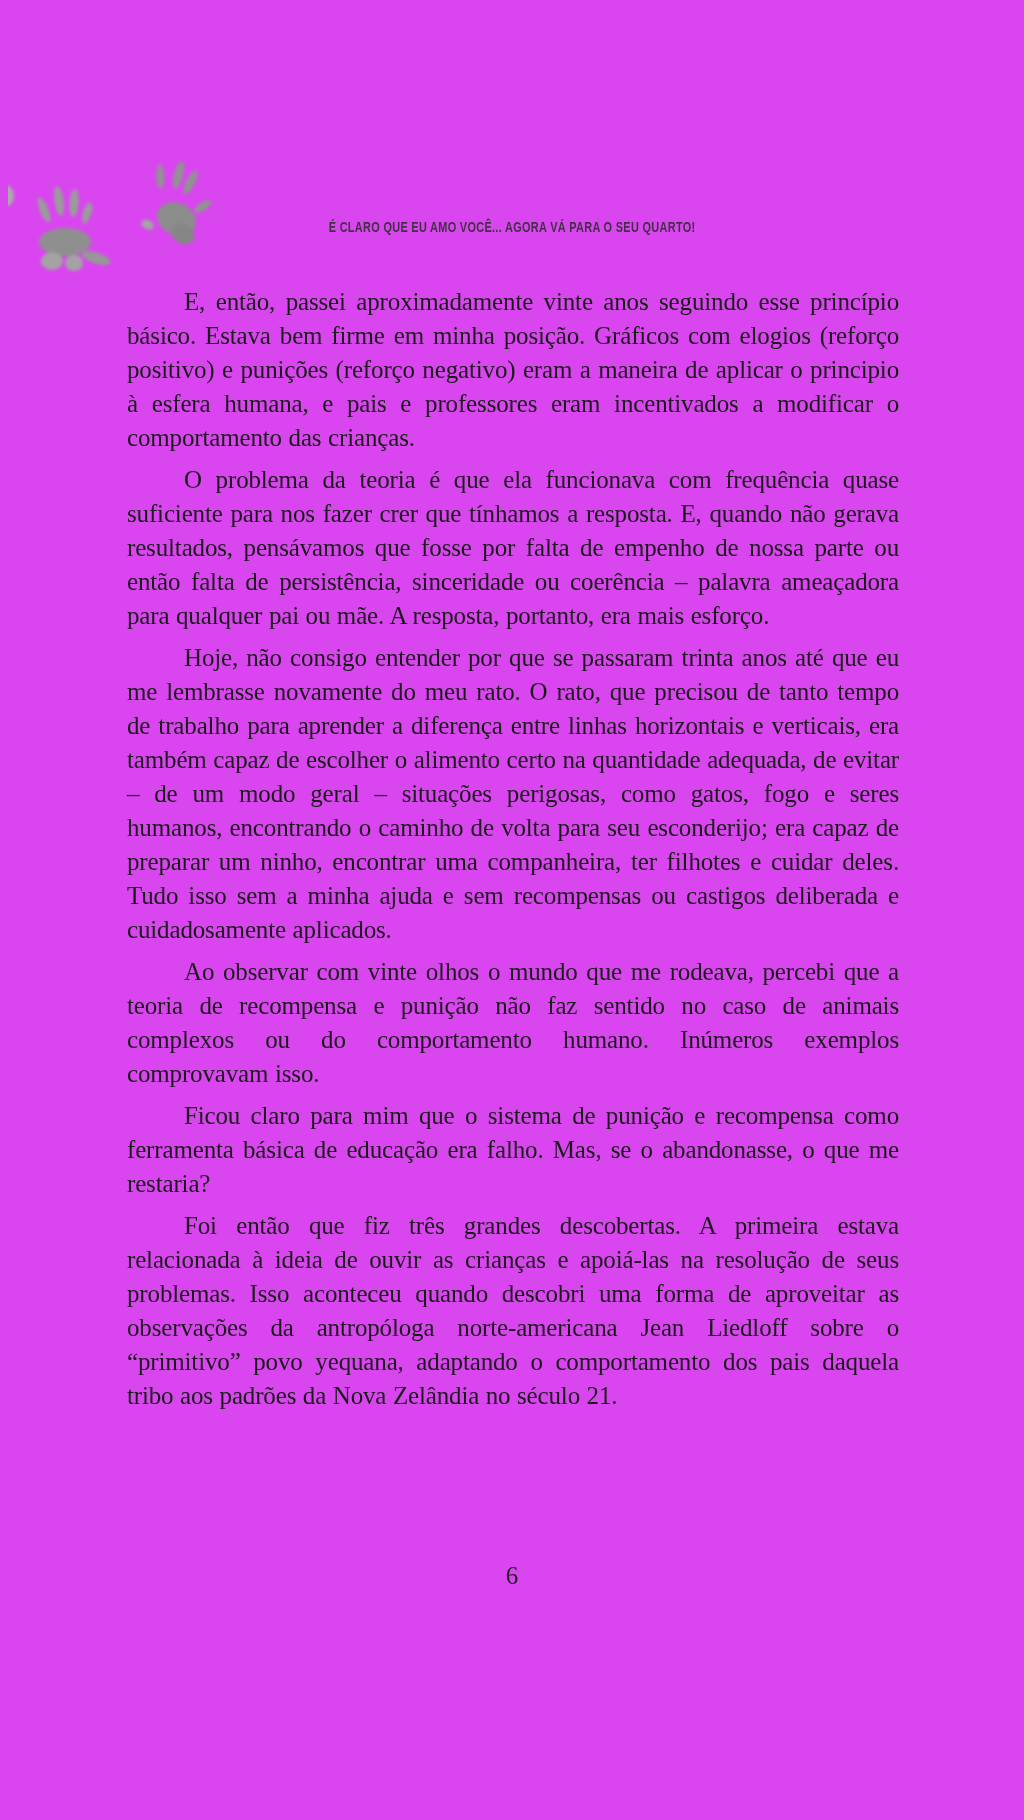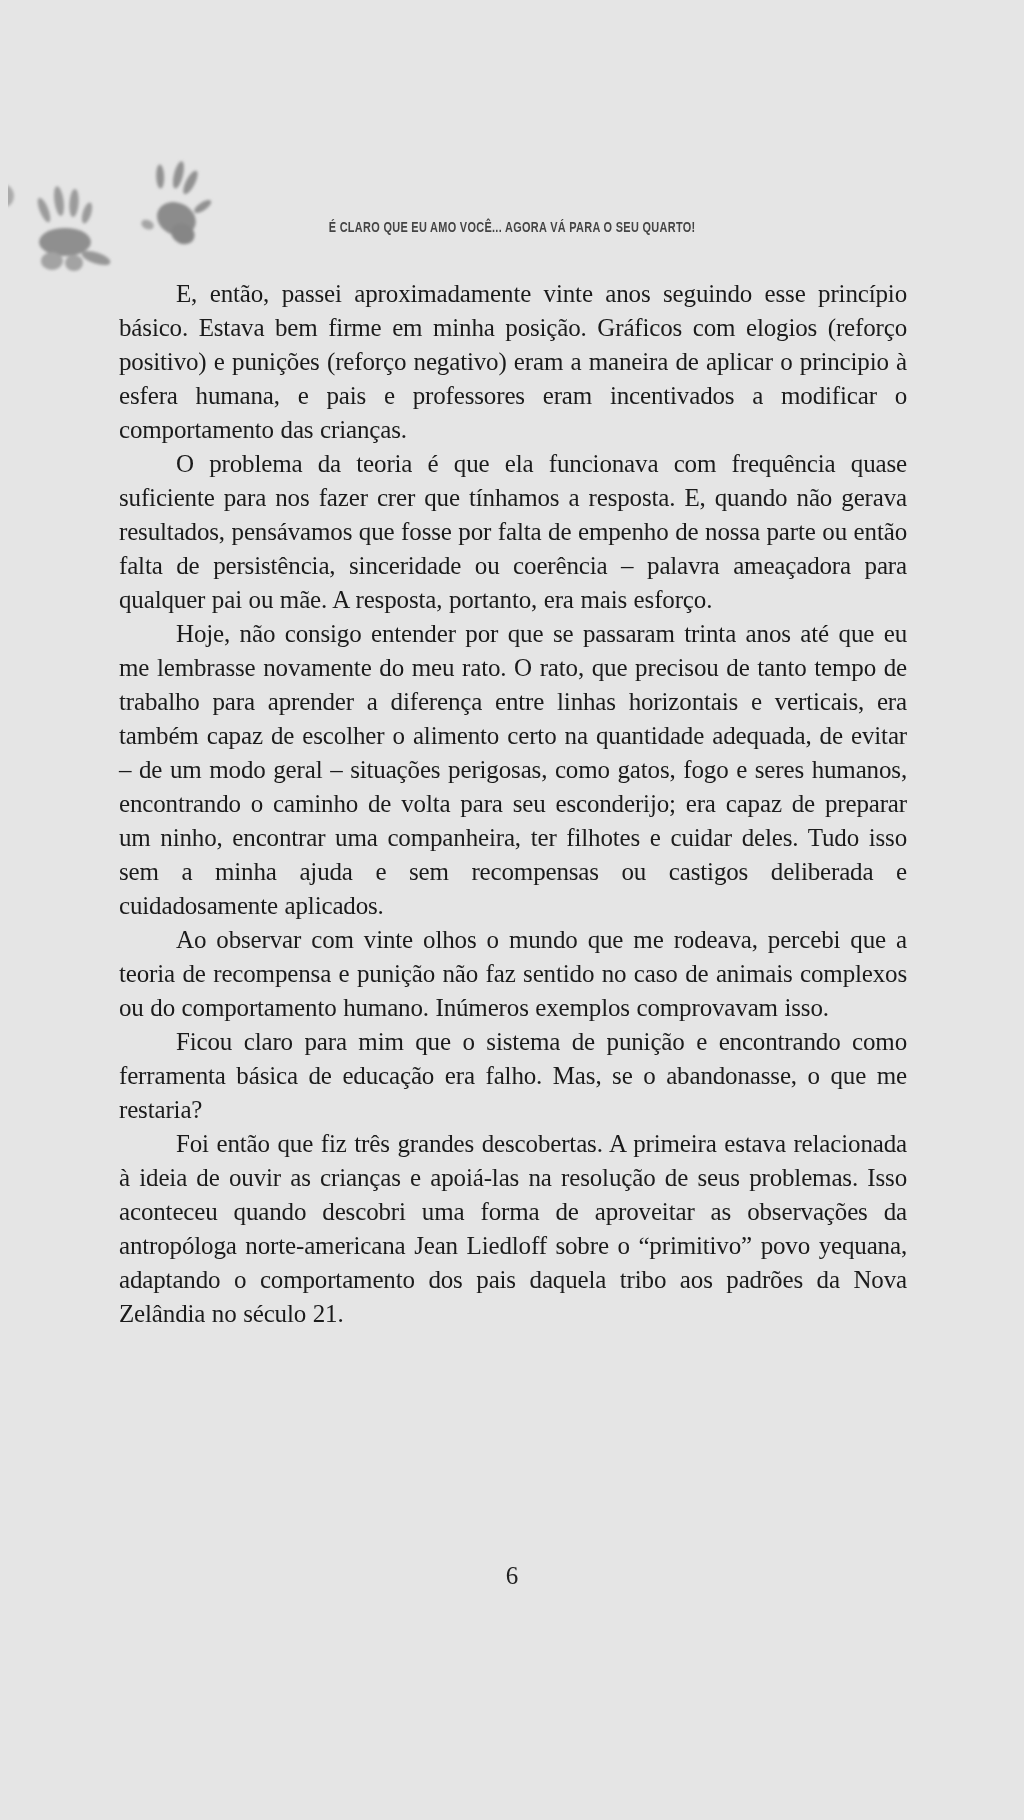--- a/index.html
+++ b/index.html
@@ -4,21 +4,21 @@
 <style>
   html, body {
     margin: 0;
     padding: 0;
     background: #ffffff;
   }
   .page {
     position: relative;
     width: 1024px;
     height: 1820px;
-    background: #e5e5e5;
+    background: #d946ef;
     font-family: "Liberation Serif", serif;
     color: #1b1b1b;
     overflow: hidden;
   }
   .handprints {
     position: absolute;
     left: 8px;
     top: 146px;
     width: 234px;
     height: 144px;
@@ -42,21 +42,21 @@
     transform: scaleX(0.78) scaleY(1.06);
     transform-origin: center;
   }
   .page-body {
     position: absolute;
     top: 277px;
     left: 119px;
     width: 788px;
   }
   .page-body p {
-    margin: 0;
+    margin: 8px;
     text-align: justify;
     text-indent: 57px;
     font-size: 25px;
     line-height: 34px;
     letter-spacing: -0.15px;
     word-spacing: 0.5px;
   }
   .page-number {
     position: absolute;
     top: 1562px;
@@ -107,19 +107,19 @@
 
   <div class="running-head">
     <span class="squeeze">É CLARO QUE EU AMO VOCÊ... AGORA VÁ PARA O SEU QUARTO!</span>
   </div>
 
   <div class="page-body">
     <p>E, então, passei aproximadamente vinte anos seguindo esse princípio básico. Estava bem firme em minha posição. Gráficos com elogios (reforço positivo) e punições (reforço negativo) eram a maneira de aplicar o principio à esfera humana, e pais e professores eram incentivados a modificar o comportamento das crianças.</p>
     <p>O problema da teoria é que ela funcionava com frequência quase suficiente para nos fazer crer que tínhamos a resposta. E, quando não gerava resultados, pensávamos que fosse por falta de empenho de nossa parte ou então falta de persistência, sinceridade ou coerência – palavra ameaçadora para qualquer pai ou mãe. A resposta, portanto, era mais esforço.</p>
     <p>Hoje, não consigo entender por que se passaram trinta anos até que eu me lembrasse novamente do meu rato. O rato, que precisou de tanto tempo de trabalho para aprender a diferença entre linhas horizontais e verticais, era também capaz de escolher o alimento certo na quantidade adequada, de evitar – de um modo geral – situações perigosas, como gatos, fogo e seres humanos, encontrando o caminho de volta para seu esconderijo; era capaz de preparar um ninho, encontrar uma companheira, ter filhotes e cuidar deles. Tudo isso sem a minha ajuda e sem recompensas ou castigos deliberada e cuidadosamente aplicados.</p>
     <p>Ao observar com vinte olhos o mundo que me rodeava, percebi que a teoria de recompensa e punição não faz sentido no caso de animais complexos ou do comportamento humano. Inúmeros exemplos comprovavam isso.</p>
-    <p>Ficou claro para mim que o sistema de punição e encontrando como ferramenta básica de educação era falho. Mas, se o abandonasse, o que me restaria?</p>
+    <p>Ficou claro para mim que o sistema de punição e recompensa como ferramenta básica de educação era falho. Mas, se o abandonasse, o que me restaria?</p>
     <p>Foi então que fiz três grandes descobertas. A primeira estava relacionada à ideia de ouvir as crianças e apoiá-las na resolução de seus problemas. Isso aconteceu quando descobri uma forma de aproveitar as observações da antropóloga norte-americana Jean Liedloff sobre o “primitivo” povo yequana, adaptando o comportamento dos pais daquela tribo aos padrões da Nova Zelândia no século 21.</p>
   </div>
 
   <div class="page-number">6</div>
 
 </div>
 
 </body></html>

